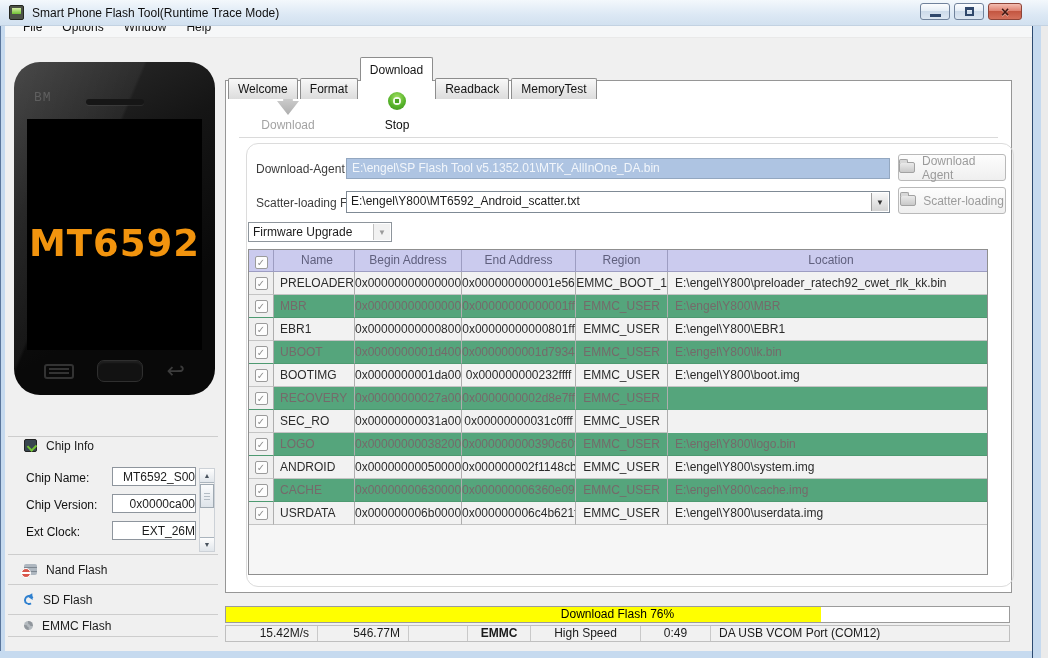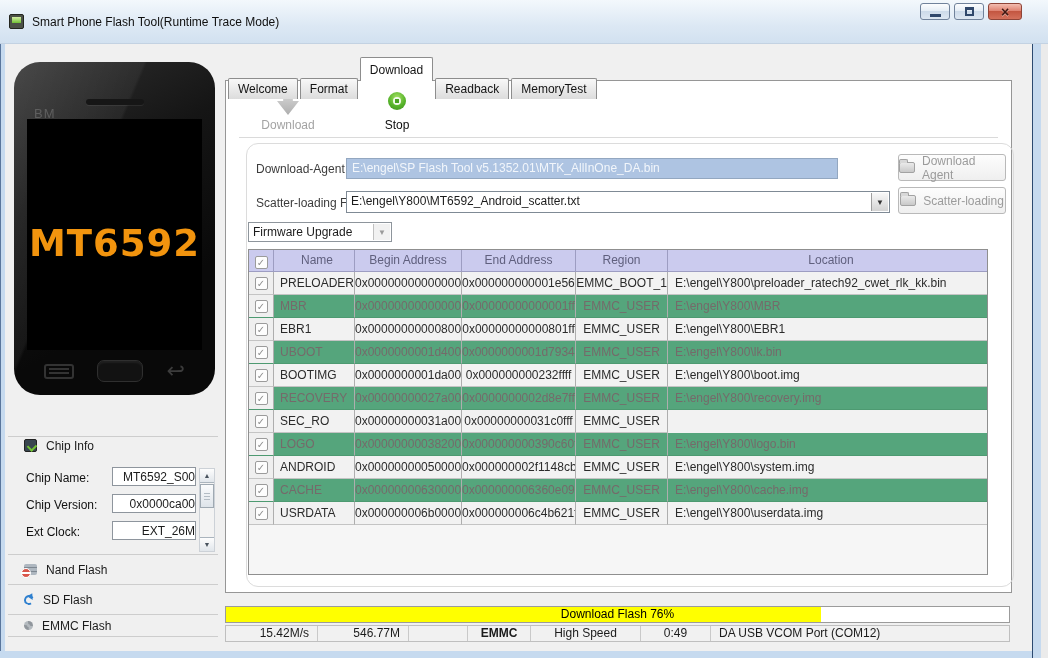--- a/index.html
+++ b/index.html
@@ -1,20 +1,20 @@
 <!DOCTYPE html>
 <html style="--accent-green: #55a57c; --header-purple: #cbcbee; --progress-yellow: #ffff00; --agent-blue: #aec4e2;"><head>
 <meta charset="utf-8">
 <style>
   html,body{margin:0;padding:0;background:#dfe5ec;}
   *{box-sizing:border-box;}
   .window{position:relative;width:1048px;height:658px;background:#f0f0f0;overflow:hidden;
     font-family:"Liberation Sans",sans-serif;font-size:12px;color:#1b1b1b;}
   
-  .titlebar{position:absolute;left:0;top:0;right:0;height:44px;
+  .titlebar{position:absolute;left:0;top:0;right:0;height:26px;
     background:linear-gradient(#f3f8fc,#dce8f4 60%,#d2e1f0);border-bottom:1px solid #c3d2e2;
     display:flex;align-items:center;padding-left:9px;z-index:20;}
   .app-icon{width:15px;height:15px;background:#4c5147;border:1px solid #23251f;border-radius:2px;position:relative;flex:none;}
   .app-icon::after{content:"";position:absolute;left:2px;right:2px;top:2px;height:6px;background:linear-gradient(#d6eda6,#6fc133);}
   .title-text{margin-left:8px;color:#0f0f0f;}
   .win-controls{position:absolute;right:26px;top:3px;display:flex;gap:4px;}
   .winbtn{width:30px;height:17px;border:1px solid #70829b;border-radius:3px;
     background:linear-gradient(#fcfdfe,#e6eef6 45%,#ccdae9 46%,#dde7f2);display:flex;align-items:center;justify-content:center;}
   .winbtn.close{width:34px;background:linear-gradient(#f3bdb0,#df8372 45%,#c2543f 46%,#d4705b);border-color:#8e4438;}
   .glyph-min{width:11px;height:3px;background:#30486b;margin-top:7px;}
@@ -27,21 +27,21 @@
   .menubar{position:absolute;left:5px;top:16px;right:8px;height:22px;background:#f6f7f8;border-bottom:1px solid #e9e9e9;
     display:flex;align-items:center;padding-left:8px;z-index:5;}
   .menu-item{padding:3px 10px;color:#101010;}
   
   .phone{position:absolute;left:14px;top:62px;width:201px;height:333px;border-radius:26px;
     background:linear-gradient(150deg,#303030 0%,#151515 35%,#090909 70%);}
   .phone::before{content:"";position:absolute;inset:0;border-radius:26px;
     background:linear-gradient(113deg,rgba(255,255,255,.12) 0%,rgba(255,255,255,.05) 38%,rgba(255,255,255,0) 39%);}
   .speaker{position:absolute;left:50%;top:37px;transform:translateX(-50%);width:58px;height:6px;border-radius:3px;
     background:#161616;box-shadow:0 1px 0 rgba(255,255,255,.07);}
-  .phone-brand{position:absolute;left:20px;top:44px;color:#5f5f5f;font-family:Liberation Sans, sans-serif;font-size:13px;letter-spacing:1px;}
+  .phone-brand{position:absolute;left:20px;top:28px;color:#5f5f5f;font-family:Liberation Mono, monospace;font-size:13px;letter-spacing:1px;}
   .phone-screen{position:absolute;left:13px;right:13px;top:57px;bottom:45px;background:#000;}
   .chip-big{position:absolute;left:0;right:0;top:103px;text-align:center;color:#f2940e;
     font-size:37px;font-weight:bold;letter-spacing:1px;font-family:"DejaVu Sans",sans-serif;}
   .phone-nav{position:absolute;left:0;right:0;bottom:11px;height:26px;display:flex;align-items:center;
     justify-content:space-between;padding:0 30px;}
   .nav-menu{width:30px;height:15px;border:2px solid #333;border-radius:3px;position:relative;}
   .nav-menu::before{content:"";position:absolute;left:3px;right:3px;top:2px;height:2px;background:#333;box-shadow:0 4px 0 #333;}
   .nav-home{width:46px;height:22px;border-radius:7px;background:#121212;border:1px solid #2f2f2f;box-shadow:inset 0 2px 2px rgba(255,255,255,.06);}
   .nav-back{color:#3c3c3c;font-size:22px;line-height:20px;}
   
@@ -85,21 +85,21 @@
   .lbl-stop{left:126px;color:#0d0d0d;}
   .stop-circle{position:absolute;left:162px;top:11px;width:18px;height:18px;border-radius:50%;
     background:radial-gradient(circle at 50% 32%,#a8e266 0%,#57b42b 55%,#3d8e1c 100%);}
   .stop-circle::after{content:"";position:absolute;inset:5px;background:#f2faec;border-radius:50%;}
   .stop-circle::before{content:"";position:absolute;left:7px;top:7px;width:4px;height:4px;background:#49a321;z-index:1;}
   .tb-sep{position:absolute;left:13px;right:13px;top:56px;height:1px;background:#dadada;}
   .groupbox{position:absolute;left:12px;top:62px;width:768px;height:444px;border:1px solid #dcdcdc;border-radius:12px;margin-left:8px;}
   .gb-label{position:absolute;left:9px;color:#3c3c3c;}
   .lab-agent{top:18px;}
   .lab-scatter{top:52px;}
-  .agent-field{position:absolute;left:99px;top:14px;width:492px;height:21px;background:var(--agent-blue);
+  .agent-field{position:absolute;left:99px;top:14px;width:544px;height:21px;background:var(--agent-blue);
     border:1px solid #93a7c0;color:#f2f6fb;line-height:19px;padding:0 5px;white-space:nowrap;overflow:hidden;}
   .combo{position:absolute;background:#fff;border:1px solid #7f8a95;line-height:19px;padding:0 22px 0 4px;
     white-space:nowrap;overflow:hidden;}
   .combo-scatter{left:99px;top:47px;width:544px;height:22px;}
   .combo-mode{left:1px;top:78px;width:144px;height:20px;border-color:#8e959c;}
   .combo-arrow{position:absolute;right:1px;top:1px;bottom:1px;width:17px;display:flex;align-items:center;justify-content:center;
     background:linear-gradient(#f8f8f8,#d3d3d3);border-left:1px solid #9e9e9e;font-size:8px;color:#333;}
   .combo-arrow.disabled{background:#f1f1f1;color:#9a9a9a;border-left-color:#c0c0c0;}
   .side-btn{position:absolute;left:651px;width:108px;height:27px;border:1px solid #b9b9b9;border-radius:3px;
     background:linear-gradient(#fdfdfd,#efefef);display:flex;align-items:center;justify-content:center;gap:7px;color:#9b9b9b;}
@@ -315,21 +315,20 @@
               <div class="tc c5">E:\engel\Y800\boot.img</div>
             </div>
             <div class="trow hl">
               <div class="tc c0">
                 <span class="cb">✓</span>
               </div>
               <div class="tc c1">RECOVERY</div>
               <div class="tc c2">0x00000000027a0000</div>
               <div class="tc c3">0x0000000002d8e7ff</div>
               <div class="tc c4">EMMC_USER</div>
-              <div class="tc c5">E:\engel\Y800\recovery.img</div>
             </div>
             <div class="trow">
               <div class="tc c0">
                 <span class="cb">✓</span>
               </div>
               <div class="tc c1">SEC_RO</div>
               <div class="tc c2">0x00000000031a0000</div>
               <div class="tc c3">0x00000000031c0fff</div>
               <div class="tc c4">EMMC_USER</div>
             </div>

